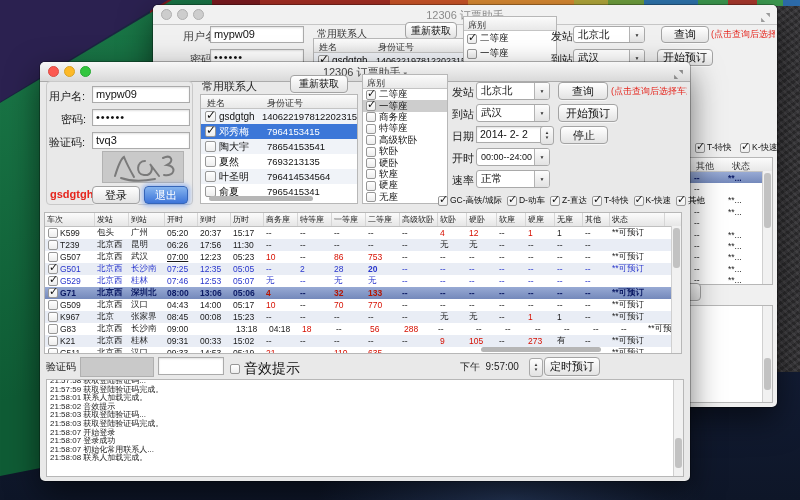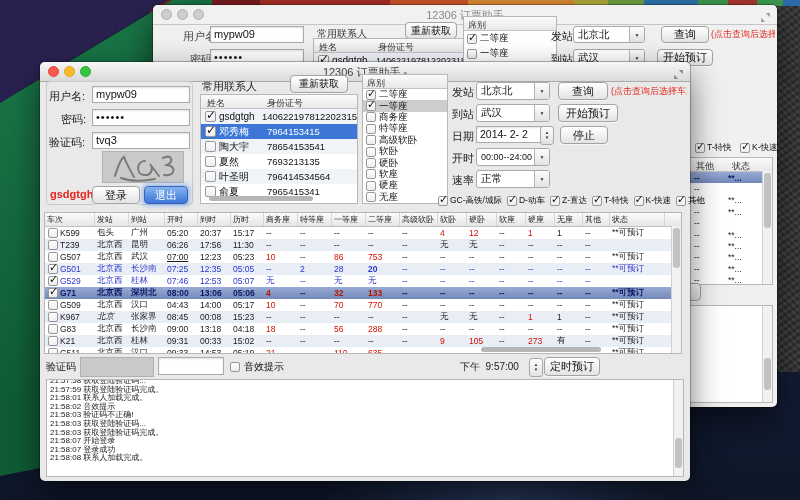--- a/index.html
+++ b/index.html
@@ -622,21 +622,21 @@
             <span class="td" style="width: 29px;">--</span>
             <span class="td" style="width: 28px;">--</span>
             <span class="td" style="width: 27px;">--</span>
             <span class="td" style="width: 55px;">**可预订</span>
           </div>
           <div class="tr alt">
             <span class="td" style="width: 50px;">
               <span class="cb"></span>
               <span>K967</span>
             </span>
-            <span class="td" style="width: 34px; font-style: italic;">北京</span>
+            <span class="td" style="width: 34px;">北京</span>
             <span class="td" style="width: 36px;">张家界</span>
             <span class="td" style="width: 33px;">08:45</span>
             <span class="td" style="width: 33px;">00:08</span>
             <span class="td" style="width: 33px;">15:23</span>
             <span class="td" style="width: 34px;">--</span>
             <span class="td" style="width: 34px;">--</span>
             <span class="td" style="width: 34px;">--</span>
             <span class="td" style="width: 34px;">--</span>
             <span class="td" style="width: 38px;">--</span>
             <span class="td" style="width: 29px;">无</span>
@@ -648,21 +648,21 @@
             <span class="td" style="width: 55px;">**可预订</span>
           </div>
           <div class="tr">
             <span class="td" style="width: 50px;">
               <span class="cb"></span>
               <span>G83</span>
             </span>
             <span class="td" style="width: 34px;">北京西</span>
             <span class="td" style="width: 36px;">长沙南</span>
             <span class="td" style="width: 33px;">09:00</span>
-            <span class="td" style="width: 33px;">13:18</span>
+            <span class="td" style="width: 33px; margin-left: 36px;">13:18</span>
             <span class="td" style="width: 33px;">04:18</span>
             <span class="td red" style="width: 34px;">18</span>
             <span class="td" style="width: 34px;">--</span>
             <span class="td red" style="width: 34px;">56</span>
             <span class="td red" style="width: 34px;">288</span>
             <span class="td" style="width: 38px;">--</span>
             <span class="td" style="width: 29px;">--</span>
             <span class="td" style="width: 30px;">--</span>
             <span class="td" style="width: 29px;">--</span>
             <span class="td" style="width: 29px;">--</span>
@@ -719,44 +719,44 @@
         </div>
       <div class="vsb">
           <div class="thumb" style="top:2px;height:40px;"></div>
         </div>
       <div class="cap" style="left:436px;bottom:1px;width:120px;height:5px;"></div>
     </div>
 
     <div class="lbl sm" style="left:6px;top:279px;">验证码</div>
     <div class="abs" style="left:40px;top:276px;width:72px;height:18px;background:#c9c9c9;border:1px solid #b0b0b0;"></div>
     <div class="input" style="left:118px;top:276px;width:58px;height:16px;"></div>
-    <div class="f-item" style="position:absolute;left:190px;top:279px;font-size:10px;">
+    <div class="f-item" style="position:absolute;left:190px;top:279px;font-size:14px;">
       <span class="cb"></span>
         <span style="margin-left:2px;">音效提示</span>
     </div>
     <div class="lbl sm" style="left:420px;top:279px;">
       <span>下午</span>&nbsp;&nbsp;<span>9:57:00</span>
     </div>
     <div class="stp" style="left:489px;top:277px;height:17px;">
         <span>▲</span>
         <span>▼</span>
       </div>
     <div class="btn" style="left:504px;top:276px;width:54px;height:17px;">定时预订</div>
 
     <div class="logbox" style="left:6px;top:298px;width:636px;height:96px;">
       <div id="log-lines" style="padding:1px 0 0 3px;margin-top:-4px;">
           <div class="logline">21:57:58 获取登陆验证码...</div>
           <div class="logline">21:57:59 获取登陆验证码完成。</div>
           <div class="logline">21:58:01 联系人加载完成。</div>
           <div class="logline">21:58:02 音效提示</div>
-          <div class="logline">21:58:03 验证码不正确!</div>
           <div class="logline">21:58:03 获取登陆验证码...</div>
           <div class="logline">21:58:03 获取登陆验证码完成。</div>
           <div class="logline">21:58:07 开始登录</div>
           <div class="logline">21:58:07 登录成功</div>
+          <div class="logline">21:58:07 初始化常用联系人...</div>
           <div class="logline">21:58:08 联系人加载完成。</div>
         </div>
       <div class="vsb" style="top:0;">
           <div class="thumb" style="top:58px;height:30px;"></div>
         </div>
     </div>
   </div>
 </div>
 
 </body></html>

